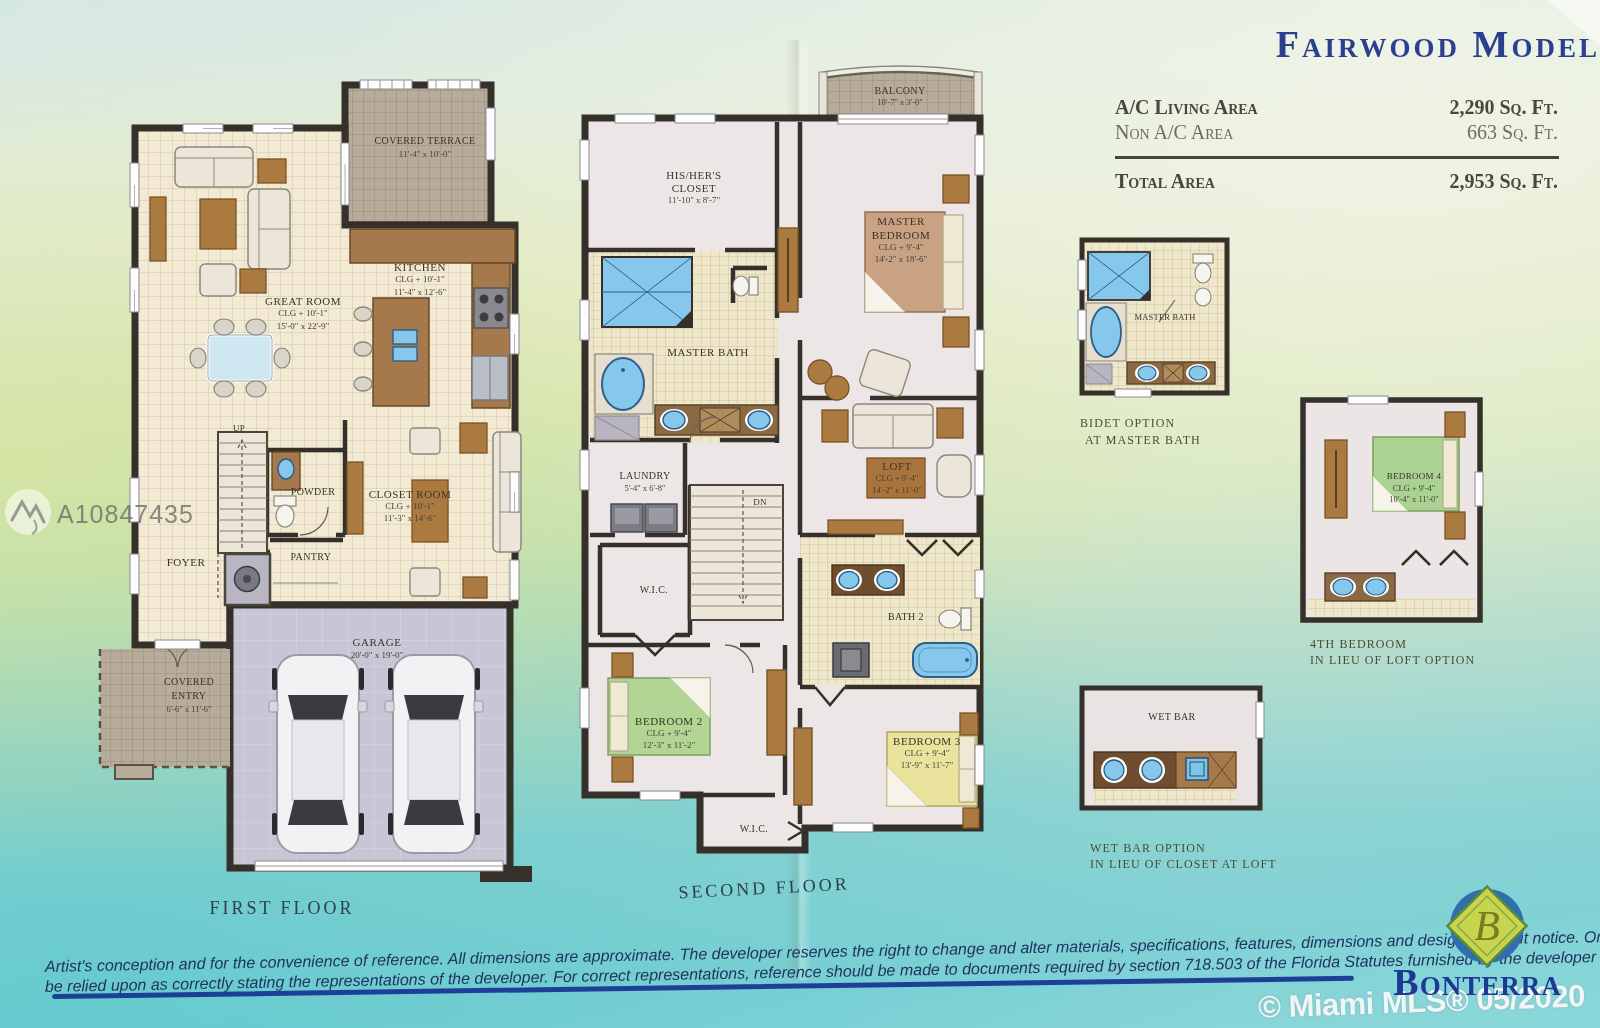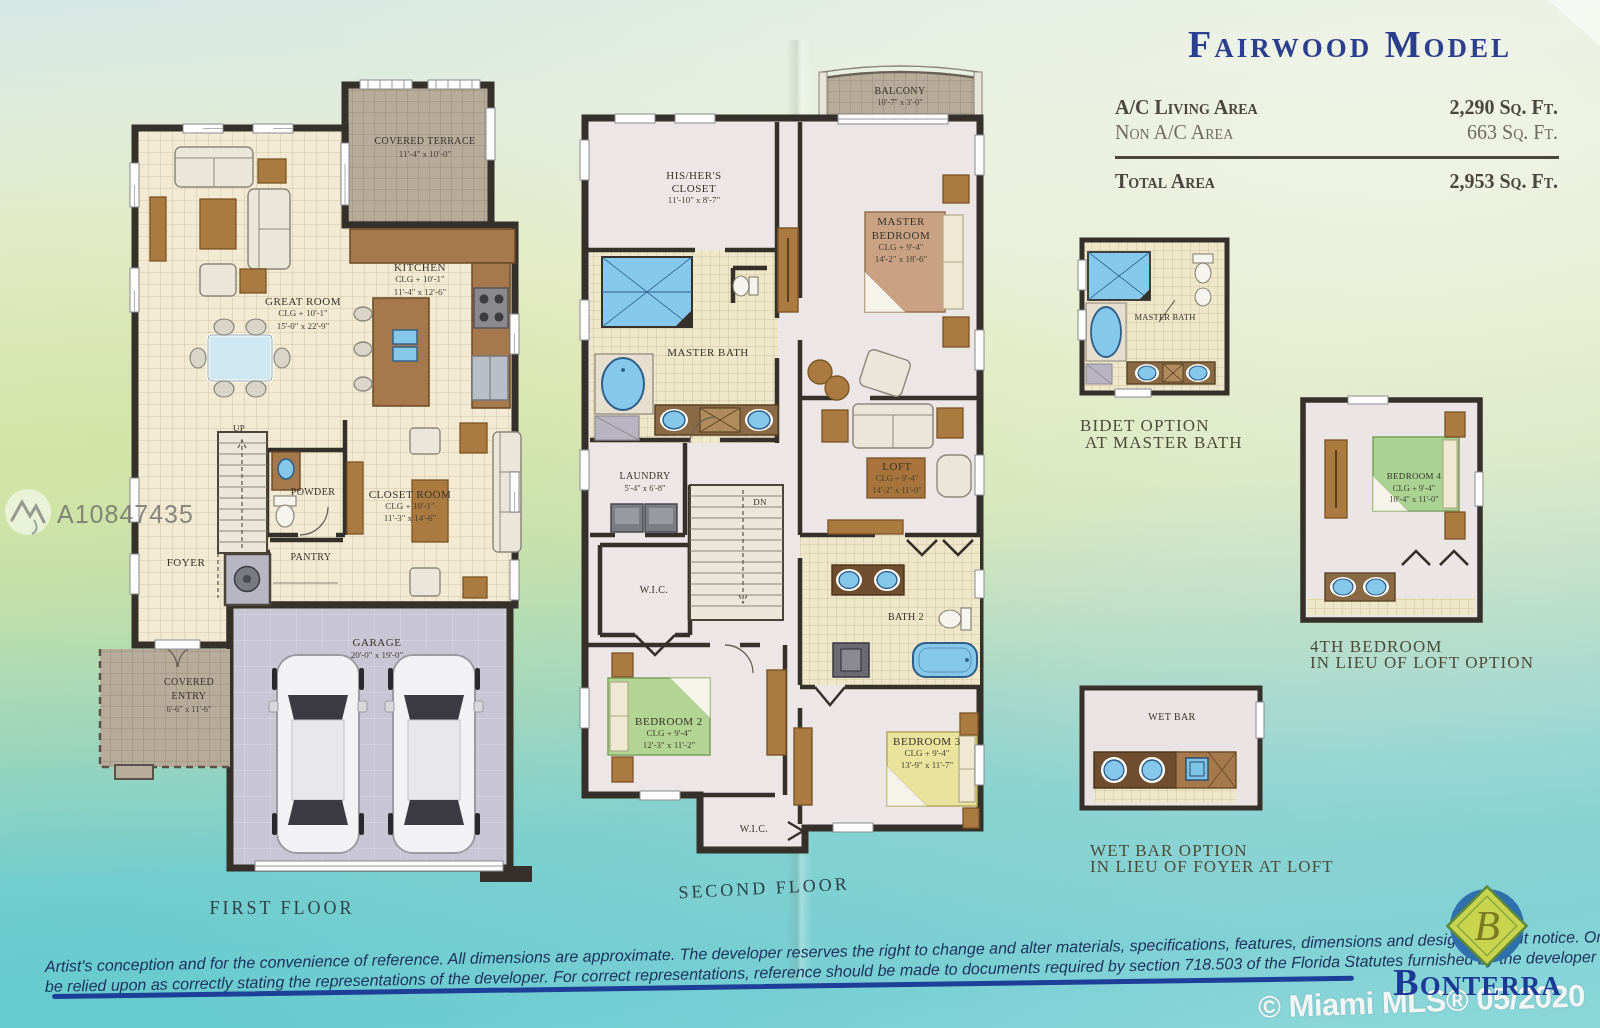--- a/index.html
+++ b/index.html
@@ -15,23 +15,23 @@
   .pl{position:absolute;transform:translateX(-50%);text-align:right;white-space:nowrap;
       color:#3a352b;font-family:"Liberation Serif",serif;line-height:1;}
   .n11{font-size:11px;letter-spacing:.5px;}
   .n10{font-size:10px;letter-spacing:.4px;}
   .n9{font-size:9px;letter-spacing:.3px;}
   .d9{font-size:9px;color:#46413576;color:#464135;}
   .d8{font-size:8.5px;color:#464135;}
   .tiny{font-size:8.5px;letter-spacing:.2px;}
   .caption{position:absolute;transform:translateX(-50%);font-size:18px;letter-spacing:3px;
       color:#2f4048;white-space:nowrap;}
-  .optcap{position:absolute;font-size:17px;letter-spacing:1.1px;color:#4c4b38;line-height:1.1;white-space:nowrap;}
+  .optcap{position:absolute;font-size:12px;letter-spacing:1.1px;color:#4c4b38;line-height:1.1;white-space:nowrap;}
   
-  .title{position:absolute;left:1100px;top:22px;width:500px;text-align:center;
+  .title{position:absolute;left:1100px;top:22px;width:500px;text-align:right;
       font-size:38px;font-weight:600;color:#2c3f8e;letter-spacing:3px;font-variant:small-caps;}
   .arearow{position:absolute;left:1115px;width:443px;display:flex;justify-content:space-between;
       font-size:20px;font-variant:small-caps;}
   .bold{font-weight:700;color:#4a463e;}
   .lite{font-weight:400;color:#6f6b61;gap:30px;}
   .divline{position:absolute;left:1115px;top:156px;width:444px;height:3px;background:#4a463e;}
   
   .disc{position:absolute;left:45px;width:1540px;font-family:"Liberation Sans",sans-serif;
       font-style:italic;font-size:16px;color:#20345f;transform:rotate(-1.1deg);transform-origin:left center;white-space:nowrap;}
   .navyline{position:absolute;left:52px;top:994px;width:1302px;height:5px;background:#1d3f97;
@@ -531,21 +531,21 @@
   <div class="optcap" style="left:1085px;top:434px">AT MASTER BATH</div>
 
   <div class="pl n9" style="left:1414px;top:472px">BEDROOM 4</div>
   <div class="pl d8" style="left:1414px;top:484px">CLG + 9'-4"</div>
   <div class="pl d8" style="left:1414px;top:495px">10'-4" x 11'-0"</div>
   <div class="optcap" style="left:1310px;top:638px">4TH BEDROOM</div>
   <div class="optcap" style="left:1310px;top:654px">IN LIEU OF LOFT OPTION</div>
 
   <div class="pl n10" style="left:1172px;top:712px">WET BAR</div>
   <div class="optcap" style="left:1090px;top:842px">WET BAR OPTION</div>
-  <div class="optcap" style="left:1090px;top:858px">IN LIEU OF FOYER AT LOFT</div>
+  <div class="optcap" style="left:1090px;top:858px">IN LIEU OF CLOSET AT LOFT</div>
 
   <div class="title">Fairwood Model</div>
 
   <div class="arearow bold" style="top:96px">
     <span>A/C Living Area</span>
     <span>2,290 Sq. Ft.</span>
   </div>
   <div class="arearow lite" style="top:121px">
     <span>Non A/C Area</span>
     <span>663 Sq. Ft.</span>

